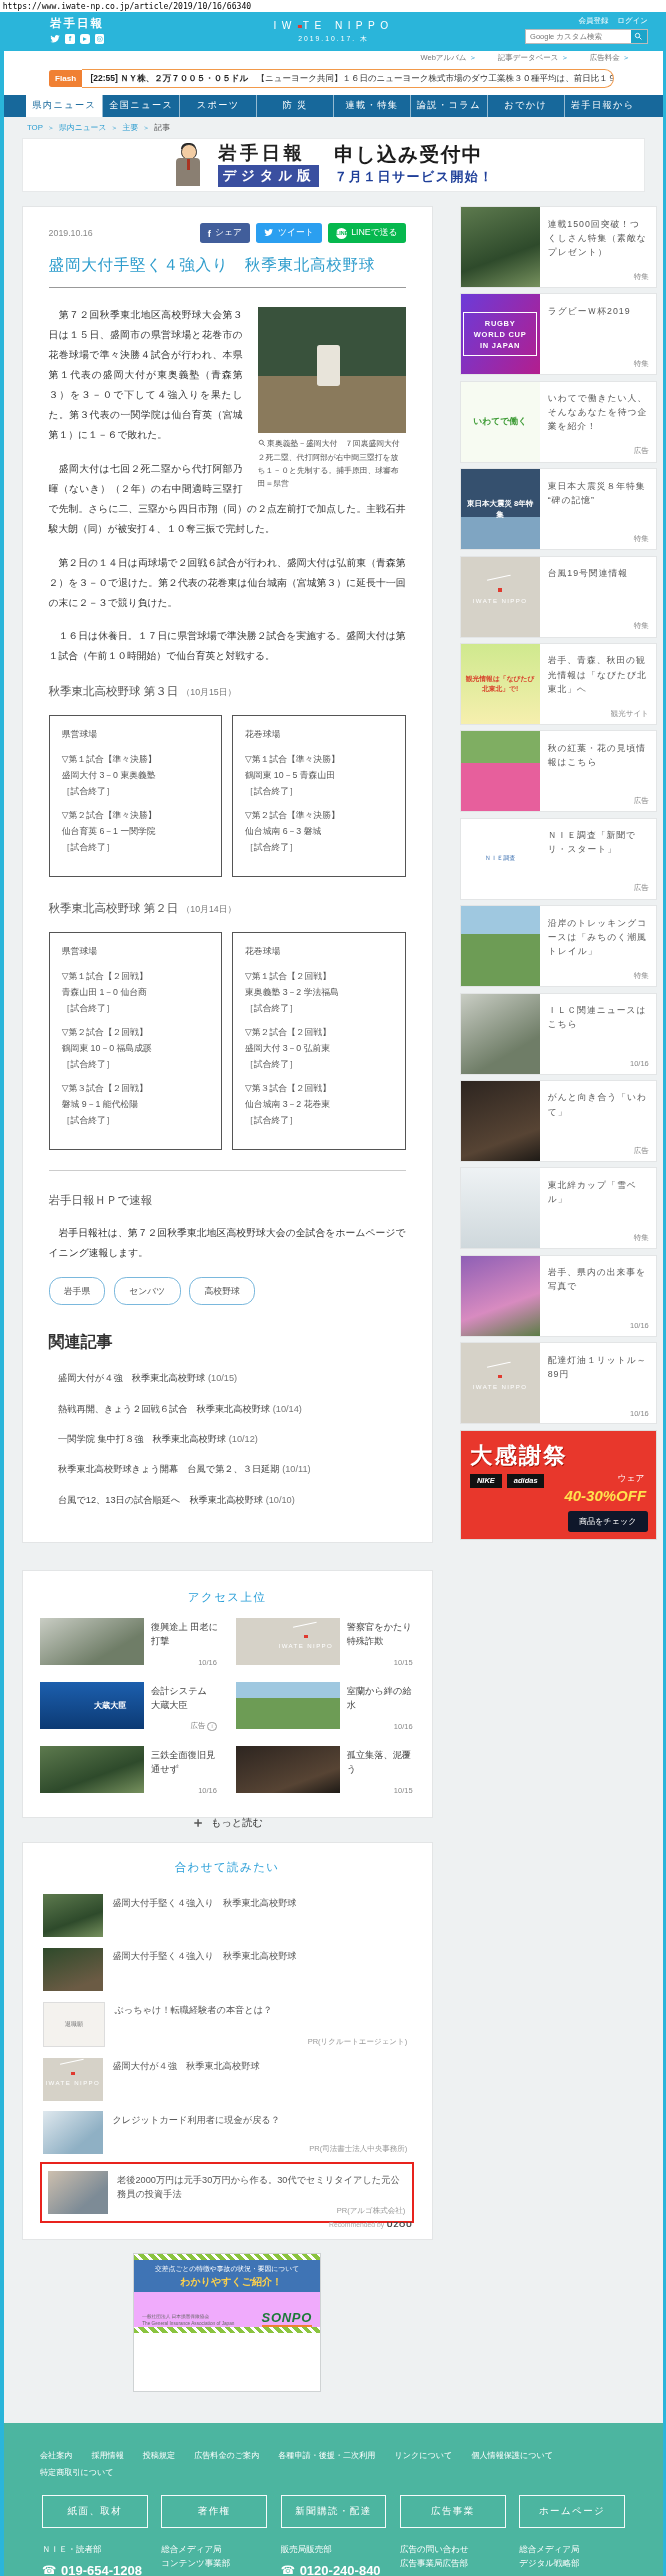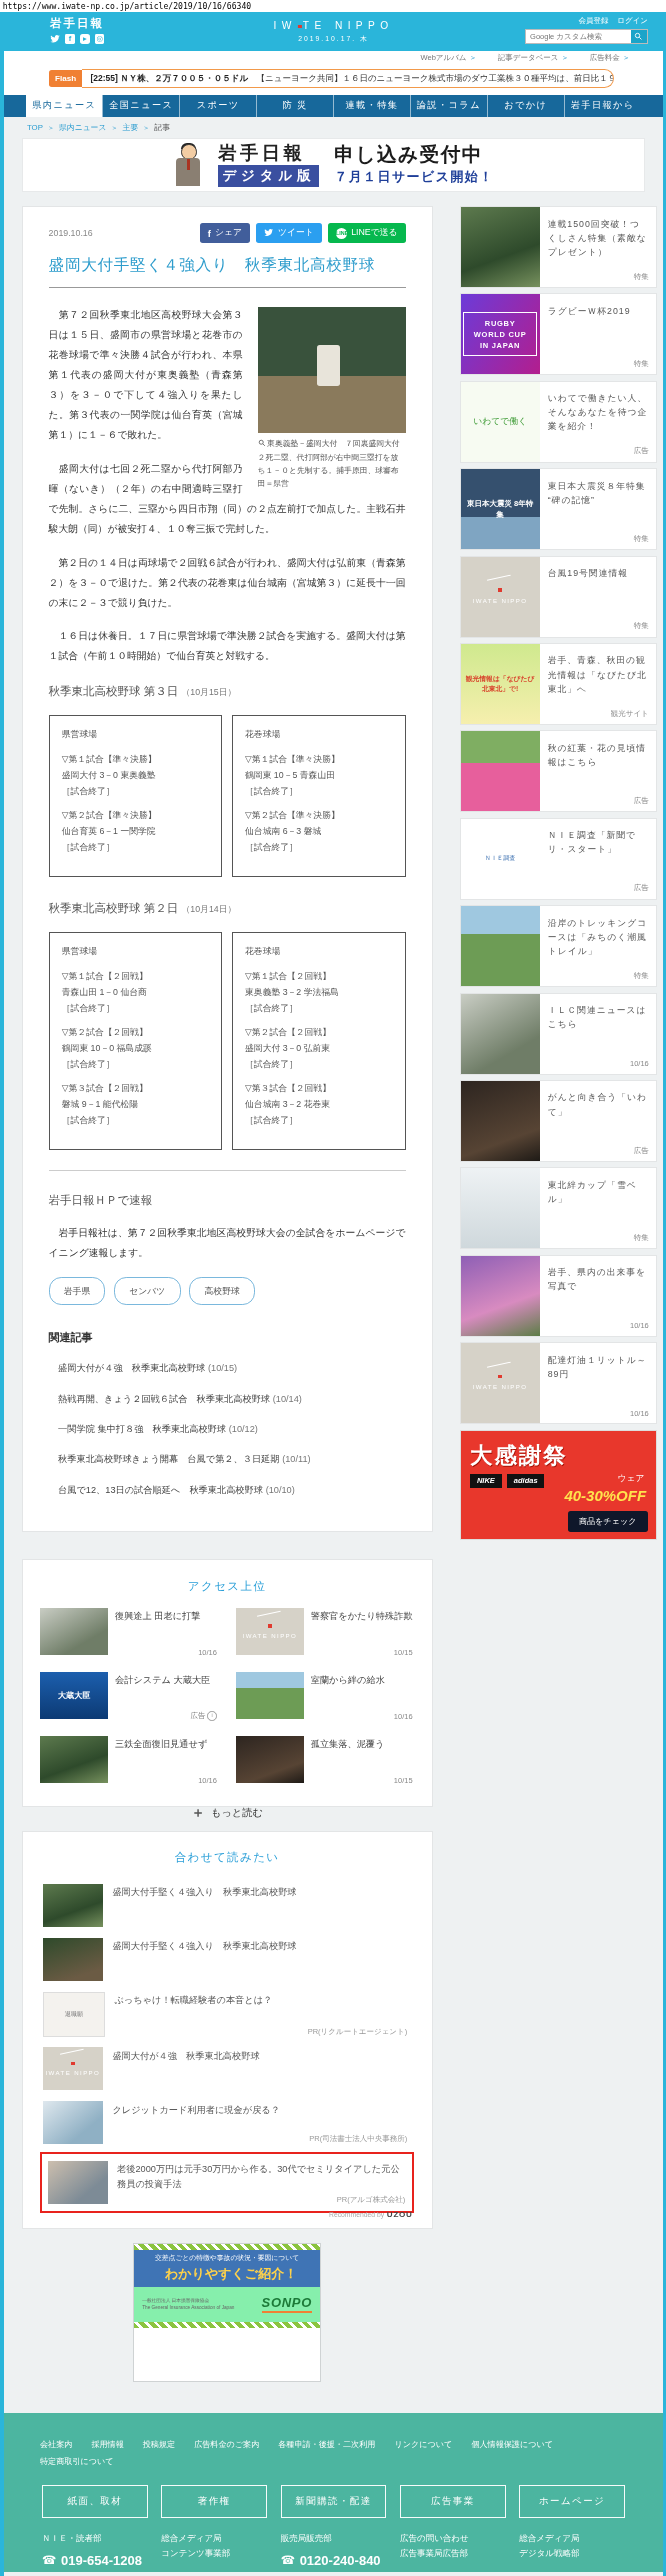--- a/index.html
+++ b/index.html
@@ -90,30 +90,30 @@
   .day-date{font-size:8.8px;color:#777;}
   .scoreboxes{display:flex;gap:9.5px;margin-bottom:20.4px;}
   .scorebox{flex:1;border:0.7px solid #555;padding:11px 12.2px;font-size:8.8px;color:#555;line-height:1.8;}
   .venue{margin-bottom:9.5px;}
   .game{margin-bottom:8.8px;}
   .game div{white-space:nowrap;}
   .sec-divider{border:0;border-top:0.7px solid #ccc;margin:20.4px 0 17.6px;}
   .speed-text{font-size:9.8px;color:#333;line-height:2.05;margin:0 0 15px;text-align:justify;}
   .tags{display:flex;gap:8.8px;margin:0 0 20.4px;}
   .tag{border:1.4px solid #7ab8dd;border-radius:12.2px;padding:4.1px 14.2px;font-size:8.8px;color:#555;cursor:pointer;}
-  .related-h{font-size:11px;font-weight:bold;color:#333;margin:2.7px 0 11px;}
+  .related-h{font-size:16px;font-weight:bold;color:#333;margin:2.7px 0 11px;}
   .related-item{font-size:9.2px;color:#444;margin:0 0 11.5px 9.5px;cursor:pointer;}
   .related-item .rdate{color:#777;margin-left:2.7px;}
 
   
   .access-card{margin-top:27px;padding:15px 17.6px;height:248px;}
   .card-title{text-align:center;color:#2a9fd8;font-size:11.5px;margin:4.1px 0 13.6px;font-weight:normal;letter-spacing:1.4px;}
   .acc-grid{display:grid;grid-template-columns:1fr 1fr;column-gap:17.6px;row-gap:15px;}
   .acc-item{display:flex;gap:6.8px;position:relative;height:49px;cursor:pointer;}
-  .acc-thumb{width:68px;height:47px;flex:none;display:flex;align-items:center;justify-content:center;color:#fff;font-size:6.8px;text-align:center;}
+  .acc-thumb{width:68px;height:47px;flex:none;display:flex;align-items:center;justify-content:center;color:#fff;font-size:6.8px;text-align:center;padding-left:36px;}
   .acc-title{font-size:9.2px;color:#444;line-height:1.55;padding-top:1.4px;}
   .acc-meta{position:absolute;right:1.4px;bottom:0;font-size:7.5px;color:#888;}
   .infoi{display:inline-block;width:7.5px;height:7.5px;border:0.7px solid #999;border-radius:50%;font-size:5.4px;line-height:7.5px;text-align:center;color:#999;margin-left:2px;vertical-align:0.7px;}
   .more{display:flex;justify-content:center;align-items:center;gap:6.1px;margin-top:19px;font-size:10.2px;color:#333;cursor:pointer;}
   .plus{font-size:13.6px;font-weight:bold;color:#555;}
 
   
   .rec-card{margin-top:24px;padding:13.6px 17.6px 9.5px;height:398px;position:relative;}
   .rec-item{display:flex;gap:9.5px;position:relative;padding:5.4px 2.7px;cursor:pointer;}
   .rec-thumb{width:60px;height:43px;flex:none;display:flex;align-items:center;justify-content:center;font-size:6.1px;color:#999;text-align:center;}
@@ -124,34 +124,34 @@
   .uzou b{color:#444;font-size:8.1px;letter-spacing:0.7px;margin-left:2.7px;}
 
   
   .sonpo{width:188px;height:139px;margin:13.6px auto 0;background:#fff;border:0.7px solid #cfd3d4;box-sizing:border-box;display:flex;flex-direction:column;overflow:hidden;}
   .stripe{height:6.1px;background:repeating-linear-gradient(45deg,#8bc43f 0 4.1px,#fff 4.1px 6.8px);flex:none;}
   .sonpo-sky{flex:1;background:linear-gradient(180deg,#cfe7f7,#eef6fc);display:flex;flex-direction:column;align-items:center;justify-content:center;gap:1.4px;}
   .burst{color:#2f9e3c;font-weight:bold;text-shadow:0 0 2px #fff,0.7px 0.7px 0 #fff;background:radial-gradient(ellipse at center,#ffc82e 0 60%,rgba(255,200,46,0) 75%);padding:1.4px 9.5px;}
   .burst.l1{font-size:13px;letter-spacing:0.7px;}
   .burst.l2{font-size:14.2px;letter-spacing:2px;}
   .sonpo-blue{background:#3f74b5;color:#fff;font-size:6.8px;text-align:center;padding:3.4px 2.7px;line-height:1.5;flex:none;}
-  .sonpo-blue .y{color:#ffd24a;font-weight:bold;font-size:13px;margin-left:8px;}
-  .sonpo-foot{height:35px;background:#86efac;display:flex;align-items:center;justify-content:space-between;padding:0 8.1px;flex:none;}
+  .sonpo-blue .y{color:#ffd24a;font-weight:bold;font-size:10px;margin-left:8px;}
+  .sonpo-foot{height:35px;background:#f0abfc;display:flex;align-items:flex-end;justify-content:space-between;padding:0 8.1px;flex:none;}
   .sonpo-org{font-size:4.7px;color:#666;line-height:1.5;}
   .sonpo-logo{font-size:13px;font-weight:bold;font-style:italic;color:#1c7a38;border-bottom:2px solid #f08033;padding-bottom:0.7px;letter-spacing:0.7px;}
 
   
   .side-item{background:#fff;border:0.7px solid #e3e5e6;display:flex;height:82px;position:relative;cursor:pointer;box-sizing:border-box;}
   .side-thumb{width:79px;flex:none;position:relative;overflow:hidden;display:flex;align-items:center;justify-content:center;text-align:center;color:#fff;font-size:6.8px;line-height:1.5;padding:2.7px;box-sizing:border-box;}
   .side-body{flex:1;padding:9.5px 8.1px 15px;font-size:8.8px;color:#555;line-height:1.6;letter-spacing:1px;}
   .side-badge{position:absolute;right:6.8px;bottom:5.4px;font-size:7.5px;color:#888;}
   .t-photo1{background:linear-gradient(160deg,#5d7a4e,#2e4a2b 60%,#77915e);}
   .t-rugby{background:linear-gradient(120deg,#6c3bd8,#b31e8e);color:#fff;font-weight:bold;font-size:7.5px;letter-spacing:0.7px;}
   .t-rugby span{border:0.7px solid #fff;padding:4.1px 4.1px;display:block;}
-  .t-work{background:#f7fbf2;color:#3d9b35;font-weight:normal;font-size:8.8px;}
+  .t-work{background:#f7fbf2;color:#3d9b35;font-weight:bold;font-size:8.8px;}
   .t-sinsai{background:linear-gradient(180deg,#35506e 0 60%,#7fa5c2 60% 100%);font-weight:bold;font-size:7.5px;}
   .t-np{background:#d6d2c8;color:#8b867c;}
   .t-np .roof{position:relative;color:#fff;font-size:6.1px;letter-spacing:1.4px;}
   .t-np .roof:before{content:"";position:absolute;left:50%;top:-11px;width:24.4px;height:9.5px;border-top:1.4px solid #fff;transform:translateX(-50%) rotate(-12deg);}
   .t-np .roof i{display:block;width:3.4px;height:3.4px;background:#e03a2f;margin:0 auto 4.1px;}
   .t-navi{background:linear-gradient(180deg,#cfe98e,#f6efae);color:#d8432c;font-weight:bold;font-size:6.8px;}
   .t-flower{background:linear-gradient(180deg,#7fae62 0 40%,#e75f9c 40% 100%);}
   .t-white{background:#fff;color:#3a6fb0;font-size:6.1px;line-height:1.8;}
   .t-coast{background:linear-gradient(180deg,#9fc8e0 0 35%,#6d9c55 35% 100%);}
   .t-person{background:linear-gradient(150deg,#c9cdc4,#6f7d67 70%);}

